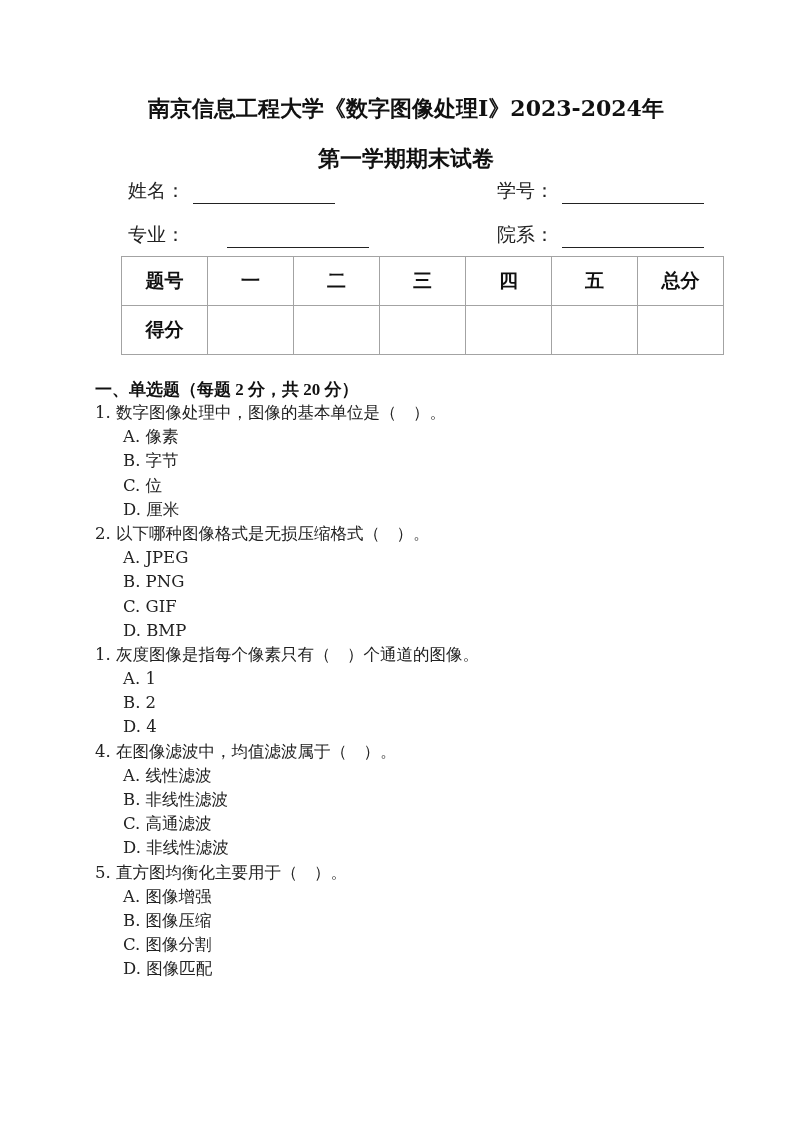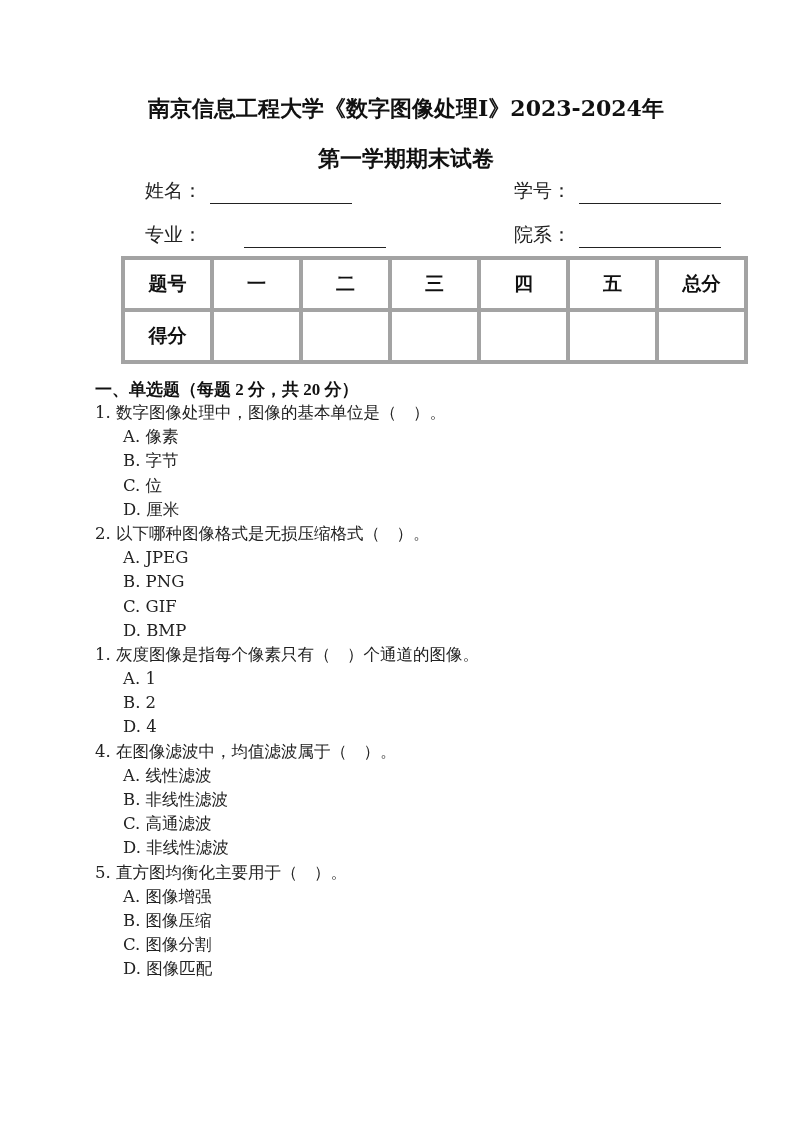--- a/index.html
+++ b/index.html
@@ -1,23 +1,23 @@
 <!DOCTYPE html>
 <html><head>
   <meta charset="utf-8">
   <style>
     html, body { margin: 0; padding: 0; background: #ffffff; }
     body { width: 793px; height: 1122px; position: relative; overflow: hidden; color: #111; font-family: "DejaVu Serif", serif; }
     .title { position: absolute; left: 0; width: 788px; text-align: center; font-family: "DejaVu Serif", serif; font-weight: bold; font-size: 22px; color: #111; padding-left: 12px; }
     .title1 { top: 94px; }
     .title2 { top: 144px; }
-    .field { position: absolute; font-family: "DejaVu Sans", sans-serif; font-size: 19px; color: #222; display: flex; align-items: flex-end; margin-left: 17px; }
+    .field { position: absolute; font-family: "DejaVu Sans", sans-serif; font-size: 19px; color: #222; display: flex; align-items: flex-end; }
     .field .line { display: inline-block; width: 142px; border-bottom: 1px solid #222; height: 18px; margin-left: 8px; }
     table.score { position: absolute; left: 121px; top: 256px; border-collapse: collapse; }
-    table.score td { border: 4px solid #a3a3a3; width: 85px; height: 48px; text-align: center; vertical-align: middle; font-family: "DejaVu Sans", sans-serif; font-weight: bold; font-size: 19px; color: #111; padding: 0; }
+    table.score td { border: 1px solid #a3a3a3; width: 85px; height: 48px; text-align: center; vertical-align: middle; font-family: "DejaVu Sans", sans-serif; font-weight: bold; font-size: 19px; color: #111; padding: 0; }
     .section { position: absolute; left: 95px; top: 378px; font-family: Liberation Serif, serif; font-weight: bold; font-size: 17px; color: #111; }
     .questions { position: absolute; left: 95px; top: 401px; font-family: "DejaVu Serif", serif; font-size: 16.5px; color: #222; }
     .q { line-height: 24.2px; height: 24.2px; white-space: nowrap; }
     .opt { line-height: 24.2px; height: 24.2px; padding-left: 28px; white-space: nowrap; }
   </style>
 </head>
 <body>
 
 <div class="title title1">南京信息工程大学《数字图像处理Ⅰ》2023-2024年</div>
 <div class="title title2">第一学期期末试卷</div>

